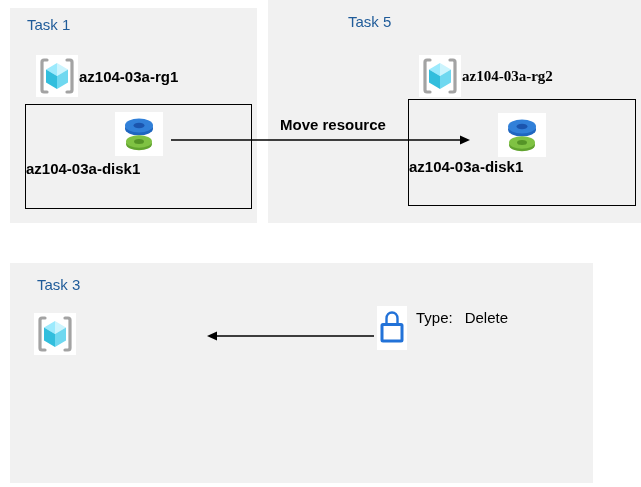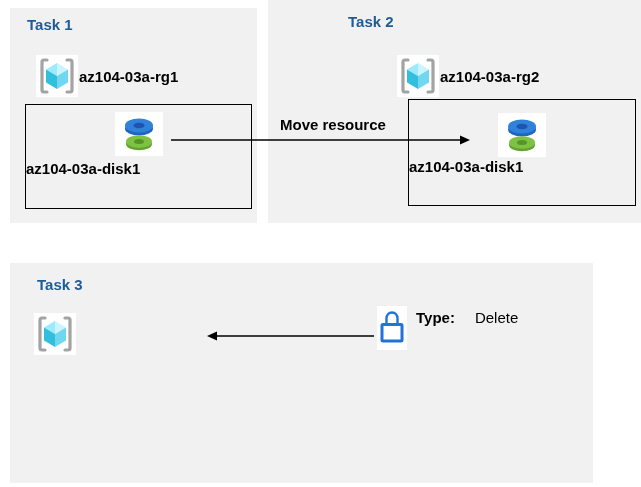--- a/index.html
+++ b/index.html
@@ -5,29 +5,29 @@
   html,body{margin:0;padding:0;background:#fff;}
   .stage{
     position:relative;width:641px;height:487px;background:#fff;overflow:hidden;
     font-family:"Liberation Sans","DejaVu Sans",sans-serif;color:#000;
   }
   .task{position:absolute;background:var(--task-box-bg,#f1f1f1);}
   .task1{left:10px;top:8px;width:247px;height:215px;}
   .task2{left:268px;top:0;width:373px;height:223px;}
   .task3{left:10px;top:263px;width:583px;height:220px;}
   .task-title{
-    position:absolute;margin:0;font-size:15px;font-weight:700;
+    position:absolute;margin:0;font-size:15px;font-weight:400;
     color:var(--task-title,#1f5b99);
   }
   .t1-title{left:17px;top:8px;}
   .t2-title{left:80px;top:13px;}
   .t3-title{left:27px;top:13px;}
   .rg-row{position:absolute;display:flex;align-items:center;gap:1px;}
   .t1-rg{left:26px;top:47px;}
-  .t2-rg{left:129px;top:55px;}
+  .t2-rg{left:151px;top:55px;font-family:Liberation Serif, serif;}
   .t3-rg{left:24px;top:50px;}
   .iconbox{
     display:inline-flex;align-items:center;justify-content:center;
     background:#fff;flex:0 0 auto;
   }
   .rg-iconbox{width:42px;height:42px;}
   .disk-iconbox{
     position:absolute;left:50%;transform:translateX(-50%);
     width:48px;height:44px;
   }
@@ -47,22 +47,22 @@
   .t2-inner .disk-label{top:58px;}
   .t3-inner .disk-label{top:56px;}
   .move-label{
     position:absolute;left:280px;top:116px;
     font-size:15px;font-weight:700;white-space:nowrap;
   }
   .lock-group{position:absolute;left:377px;top:306px;display:flex;align-items:flex-start;}
   .lock-iconbox{width:30px;height:44px;}
   .lock-text{margin-left:9px;font-size:15px;line-height:21px;padding-top:1px;white-space:nowrap;}
   .lock-name{font-weight:700;}
-  .lock-type-label{font-weight:700;}
-  .lock-type-value{font-weight:400;margin-left:20px;}
+  .lock-type-label{font-weight:400;}
+  .lock-type-value{font-weight:400;margin-left:12px;}
   .overlay{position:absolute;left:0;top:0;pointer-events:none;}
 </style>
 </head>
 <body>
 
 <div class="stage">
 
   <section class="task task1">
     <h2 class="task-title t1-title">Task 1</h2>
 
@@ -89,21 +89,21 @@
           <ellipse cx="23" cy="31" rx="13" ry="6.2" style="fill:var(--disk-green-side)"></ellipse>
           <ellipse cx="23" cy="28.5" rx="13" ry="6.2" style="fill:var(--disk-green-top)"></ellipse>
           <ellipse cx="23" cy="28.5" rx="5" ry="2.5" style="fill:var(--disk-green-hole)"></ellipse>
         </svg>
       </span>
       <div class="disk-label">az104-03a-disk1</div>
     </div>
   </section>
 
   <section class="task task2">
-    <h2 class="task-title t2-title">Task 2</h2>
+    <h2 class="task-title t2-title">Task 5</h2>
 
     <div class="rg-row t2-rg">
       <span class="iconbox rg-iconbox">
         <svg width="42" height="42" viewBox="0 0 42 42" aria-hidden="true">
           <path d="M11 5 H8 C6.5 5 6 5.8 6 7 V35 C6 36.2 6.5 37 8 37 H11" fill="none" style="stroke:var(--bracket-gray)" stroke-width="3.2" stroke-linecap="round" stroke-linejoin="round"></path>
           <path d="M31 5 H34 C35.5 5 36 5.8 36 7 V35 C36 36.2 35.5 37 34 37 H31" fill="none" style="stroke:var(--bracket-gray)" stroke-width="3.2" stroke-linecap="round" stroke-linejoin="round"></path>
           <polygon points="21,8 10,14.5 21,21" style="fill:var(--cube-top-left)"></polygon>
           <polygon points="21,8 32,14.5 21,21" style="fill:var(--cube-top-right)"></polygon>
           <polygon points="10,14.5 21,21 21,34 10,27.5" style="fill:var(--cube-left)"></polygon>
           <polygon points="32,14.5 21,21 21,34 32,27.5" style="fill:var(--cube-right)"></polygon>

